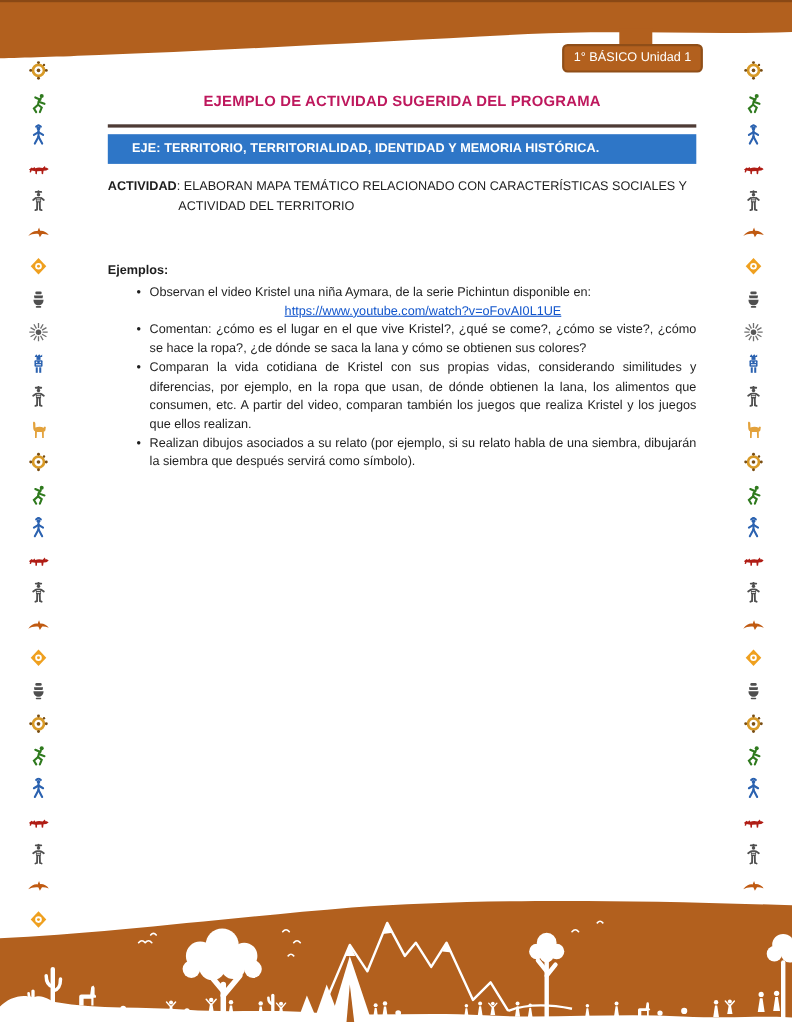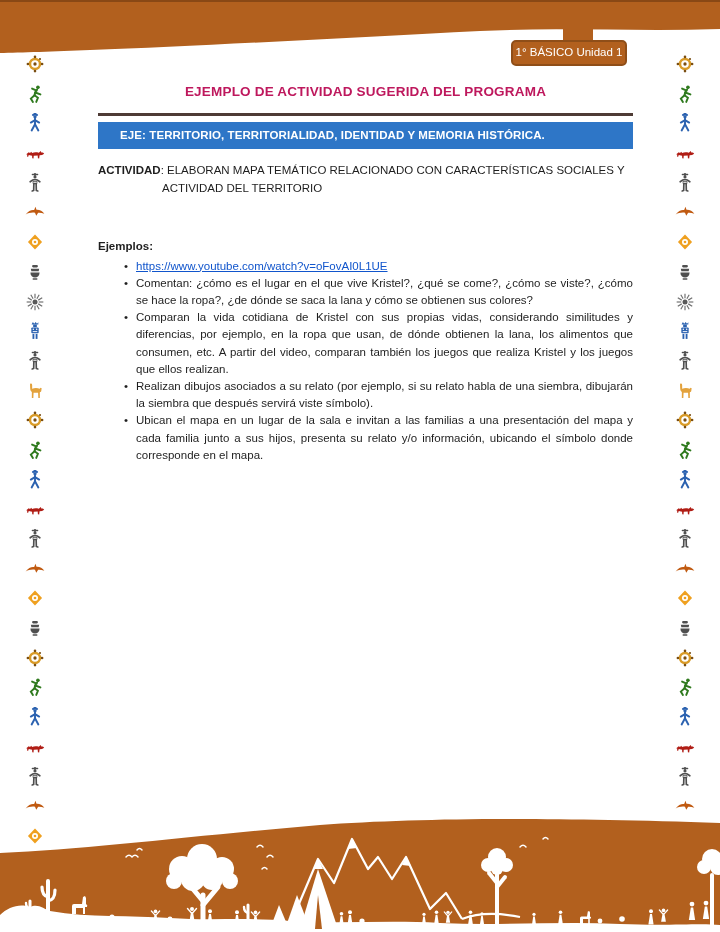--- a/index.html
+++ b/index.html
@@ -7,21 +7,21 @@
     width:720px;height:932px;overflow:hidden;position:relative;
     background:#ffffff;
     font-family:"Liberation Sans", sans-serif;
     color:var(--text-black,#1e1e1e);
   }
   .page{position:absolute;inset:0;}
 
   
   .top-band{position:absolute;top:0;left:0;width:720px;height:66px;display:block;}
   .badge{
-    position:absolute;left:511px;top:40px;width:116px;height:26px;box-sizing:border-box;
+    position:absolute;left:511px;top:40px;width:128px;height:26px;box-sizing:border-box;
     background:var(--band-orange,#b2601e);
     border:2px solid var(--badge-border,#8f4e18);
     border-radius:5px;color:#fff;font-size:11.5px;line-height:21px;text-align:center;
     white-space:nowrap;
   }
 
   
   .icon-col{
     position:absolute;top:54px;width:22px;height:792px;
     display:flex;flex-direction:column;justify-content:space-between;align-items:center;
@@ -47,21 +47,21 @@
     padding-left:64px;text-indent:-64px;
   }
   .activity b{font-weight:bold;}
   .examples-label{margin:42px 0 0 0;font-size:11.5px;font-weight:bold;}
   ul.examples{margin:6px 0 0 25px;padding:0;list-style:none;}
   ul.examples li{
     position:relative;padding-left:13px;text-align:justify;
     font-size:11.5px;line-height:17.2px;
   }
   ul.examples li::before{content:"\2022";position:absolute;left:1px;top:0;}
-  .doc-link{display:block;color:var(--link-blue,#1155cc);text-decoration:underline;text-align:left;}
+  .doc-link{display:block;color:var(--link-blue,#1155cc);text-decoration:underline;text-align:center;}
 
   
   .bottom-band{position:absolute;left:0;bottom:0;width:720px;height:115px;display:block;}
 </style>
 </head>
 <body>
 
 <div class="page">
 
   <svg class="top-band" viewBox="0 0 720 66" preserveAspectRatio="none">
@@ -649,25 +649,24 @@
     <h1 class="doc-title">EJEMPLO DE ACTIVIDAD SUGERIDA DEL PROGRAMA</h1>
     <div class="rule"></div>
     <div class="eje-banner">
       <span>EJE: TERRITORIO, TERRITORIALIDAD, IDENTIDAD Y MEMORIA HISTÓRICA.</span>
     </div>
 
     <p class="activity"><b>ACTIVIDAD</b><span>: ELABORAN MAPA TEMÁTICO RELACIONADO CON CARACTERÍSTICAS SOCIALES Y</span><br><span>ACTIVIDAD DEL TERRITORIO</span></p>
 
     <p class="examples-label">Ejemplos:</p>
     <ul class="examples">
-        <li><a class="doc-link" href="#">https://www.youtube.com/watch?v=oFovAI0L1UE</a></li>
+        <li><span>Observan el video Kristel una niña Aymara, de la serie Pichintun disponible en:</span><a class="doc-link" href="#">https://www.youtube.com/watch?v=oFovAI0L1UE</a></li>
         <li><span>Comentan: ¿cómo es el lugar en el que vive Kristel?, ¿qué se come?, ¿cómo se viste?, ¿cómo se hace la ropa?, ¿de dónde se saca la lana y cómo se obtienen sus colores?</span></li>
         <li><span>Comparan la vida cotidiana de Kristel con sus propias vidas, considerando similitudes y diferencias, por ejemplo, en la ropa que usan, de dónde obtienen la lana, los alimentos que consumen, etc. A partir del video, comparan también los juegos que realiza Kristel y los juegos que ellos realizan.</span></li>
-        <li><span>Realizan dibujos asociados a su relato (por ejemplo, si su relato habla de una siembra, dibujarán la siembra que después servirá viste símbolo).</span></li>
-        <li><span>Ubican el mapa en un lugar de la sala e invitan a las familias a una presentación del mapa y cada familia junto a sus hijos, presenta su relato y/o información, ubicando el símbolo donde corresponde en el mapa.</span></li>
+        <li><span>Realizan dibujos asociados a su relato (por ejemplo, si su relato habla de una siembra, dibujarán la siembra que después servirá como símbolo).</span></li>
       </ul>
   </main>
 
   <svg class="bottom-band" viewBox="0 0 720 115" preserveAspectRatio="none">
     <defs>
       <symbol id="sp-person" viewBox="0 0 10 16">
         <circle cx="5" cy="2.2" r="2"></circle>
         <path d="M2.4 15.5 L4 5 H6 L7.6 15.5 Z"></path>
       </symbol>
       <symbol id="sp-person-up" viewBox="0 0 12 16">

